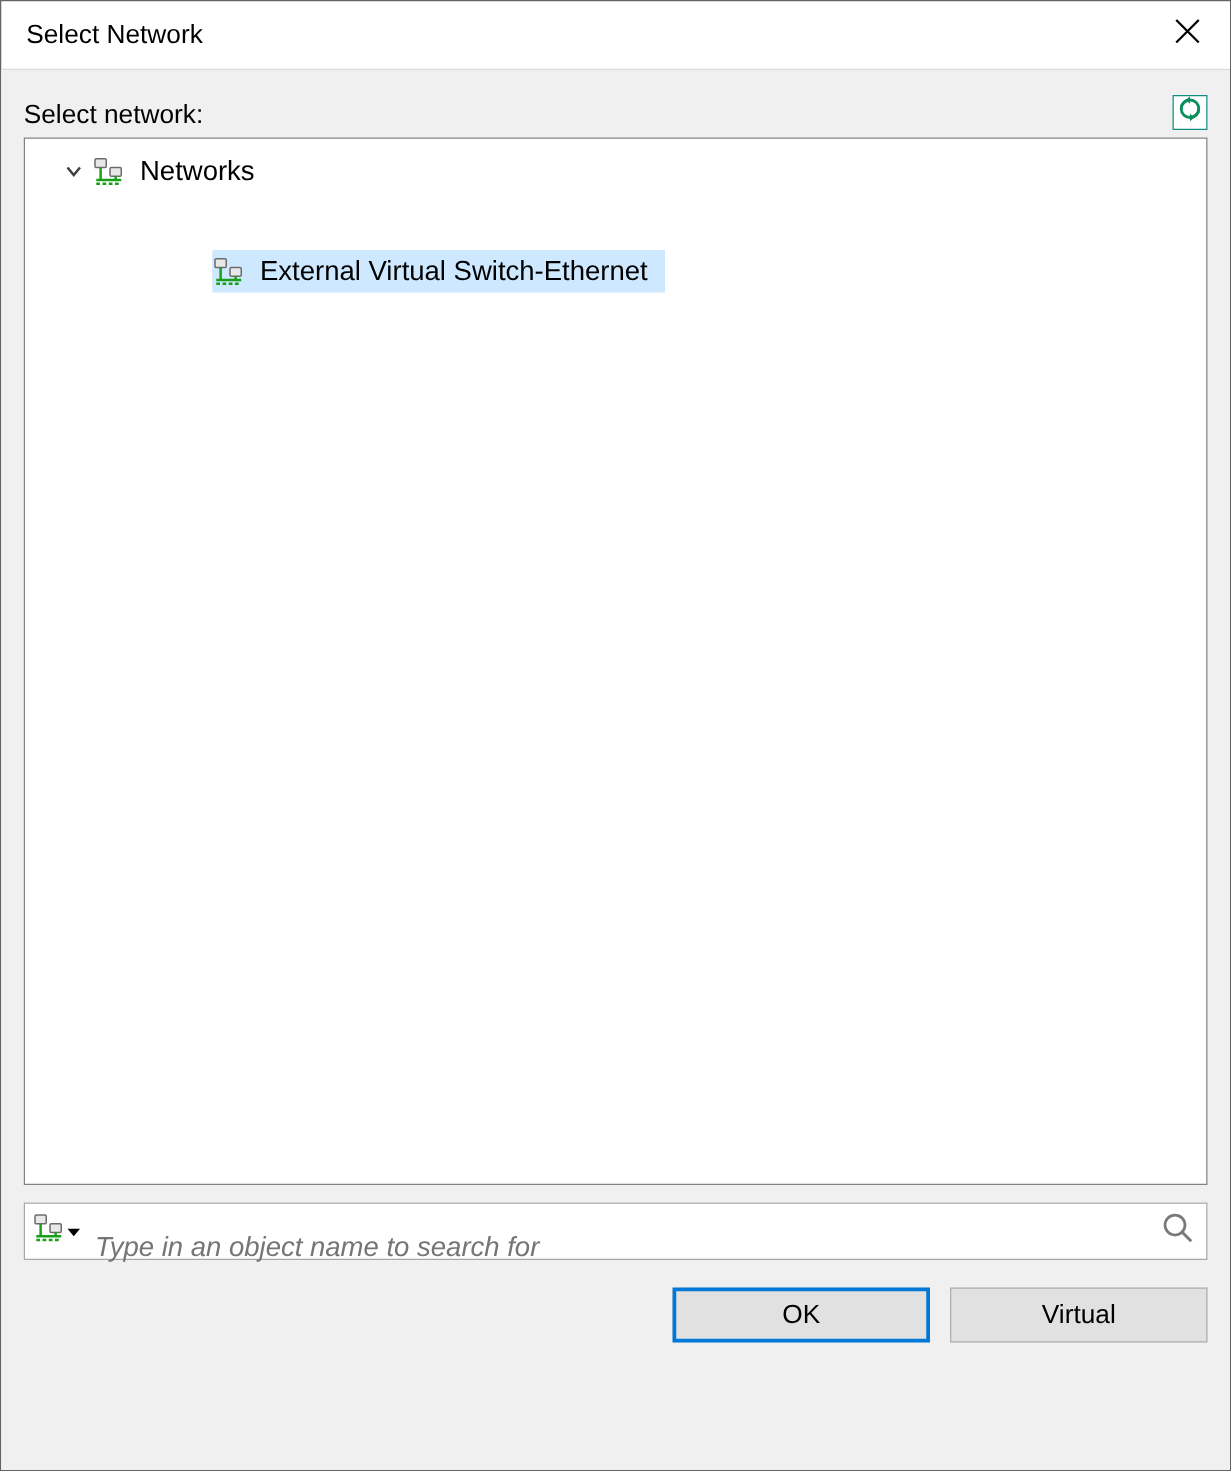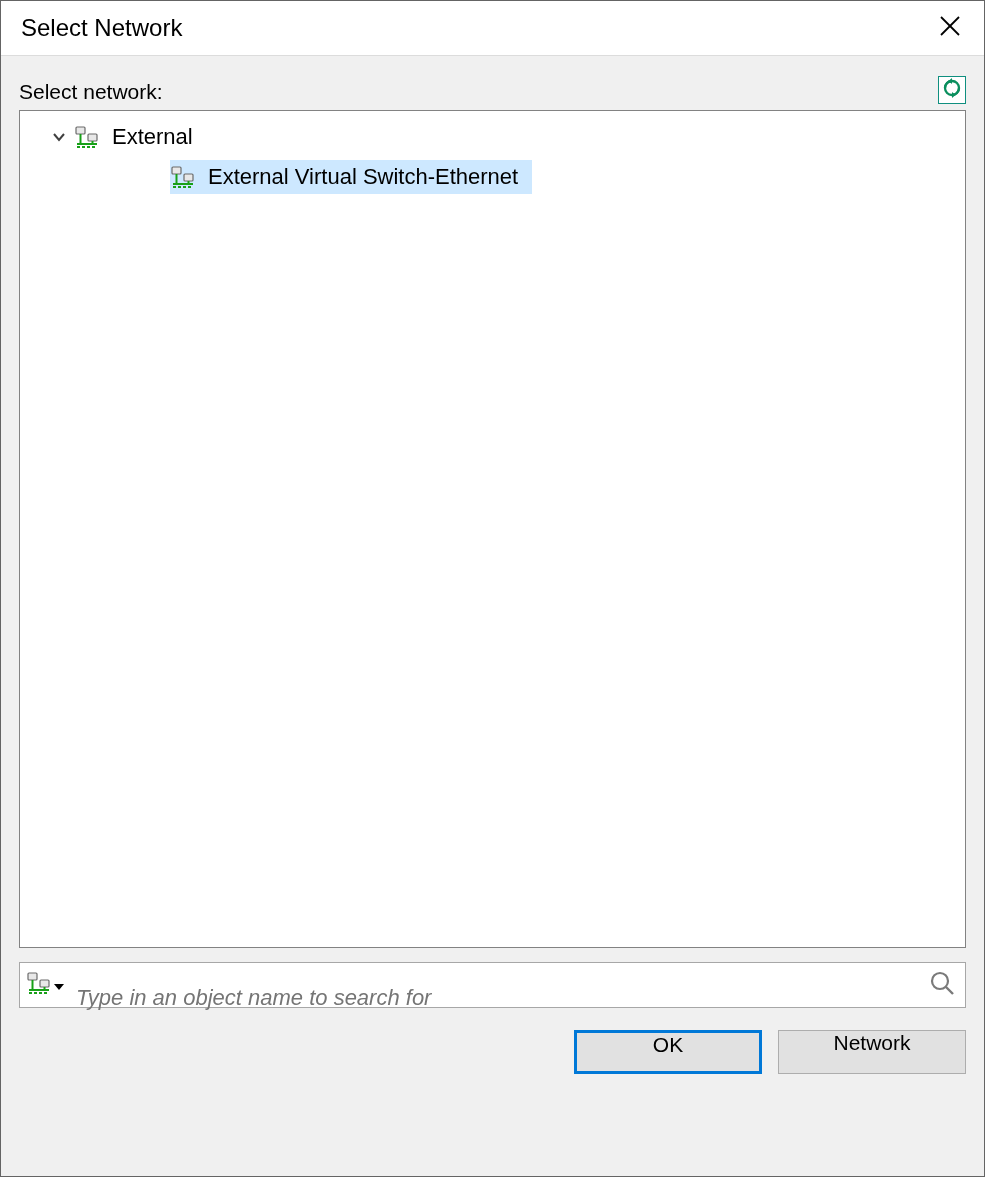--- a/index.html
+++ b/index.html
@@ -20,21 +20,21 @@
   }
   .titlebar {
     height: 55px;
     display: flex;
     align-items: center;
     justify-content: space-between;
     padding: 0 12px 0 20px;
     border-bottom: 1px solid #dcdcdc;
   }
   .titlebar .title {
-    font-size: 24px;
+    font-size: 21px;
     color: #000;
   }
   .titlebar .close {
     width: 44px;
     height: 44px;
     display: flex;
     align-items: center;
     justify-content: center;
     cursor: pointer;
   }
@@ -111,20 +111,21 @@
   .node .nicon svg { width: 26px; height: 26px; }
   .node .nlabel {
     padding: 2px 6px 2px 2px;
   }
   .node.selected .nlabel,
   .node.selected .nicon {
     background: #cde8ff;
   }
   .node.selected {
     background: transparent;
+    margin-top: 40px;
   }
   .node.selected .sel-wrap {
     background: #cde8ff;
     display: inline-flex;
     align-items: center;
     padding-right: 8px;
     height: 34px;
   }
   .indent-0 { padding-left: 24px; }
   .indent-1 { padding-left: 72px; }
@@ -169,24 +170,25 @@
   }
   .search-btn svg { width: 26px; height: 26px; }
 
   .button-row {
     margin-top: 22px;
     display: flex;
     justify-content: flex-end;
     gap: 16px;
   }
   .btn {
-    width: 188px;
+    width: 206px;
     height: 44px;
     font-size: 21px;
     display: flex;
+    align-items: center;
     justify-content: center;
     cursor: pointer;
     background: #e1e1e1;
     border: 1px solid #adadad;
   }
   .btn.primary {
     border: 3px solid #0078d7;
     background: #e1e1e1;
   }
 </style>
@@ -270,21 +272,21 @@
               <span class="tw">
                 <svg viewBox="0 0 14 14">
                     <use href="#svg-chev-down"></use>
                   </svg>
               </span>
               <span class="nicon">
                 <svg viewBox="0 0 26 26">
                     <use href="#svg-network"></use>
                   </svg>
               </span>
-              <span class="nlabel">External</span>
+              <span class="nlabel">Networks</span>
             </div>
             <ul>
               <li>
                 <ul>
                   <li>
                     <div class="node indent-2 selected">
                       <span class="tw blank">
                         <svg viewBox="0 0 14 14"></svg>
                       </span>
                       <span class="sel-wrap">
@@ -326,18 +328,18 @@
             </svg>
         </span>
       </div>
     </div>
 
     <div class="button-row">
       <div class="btn primary">
         <span>OK</span>
       </div>
       <div class="btn">
-        <span>Network</span>
+        <span>Virtual</span>
       </div>
     </div>
 
   </div>
 </div>
 
 </body></html>

